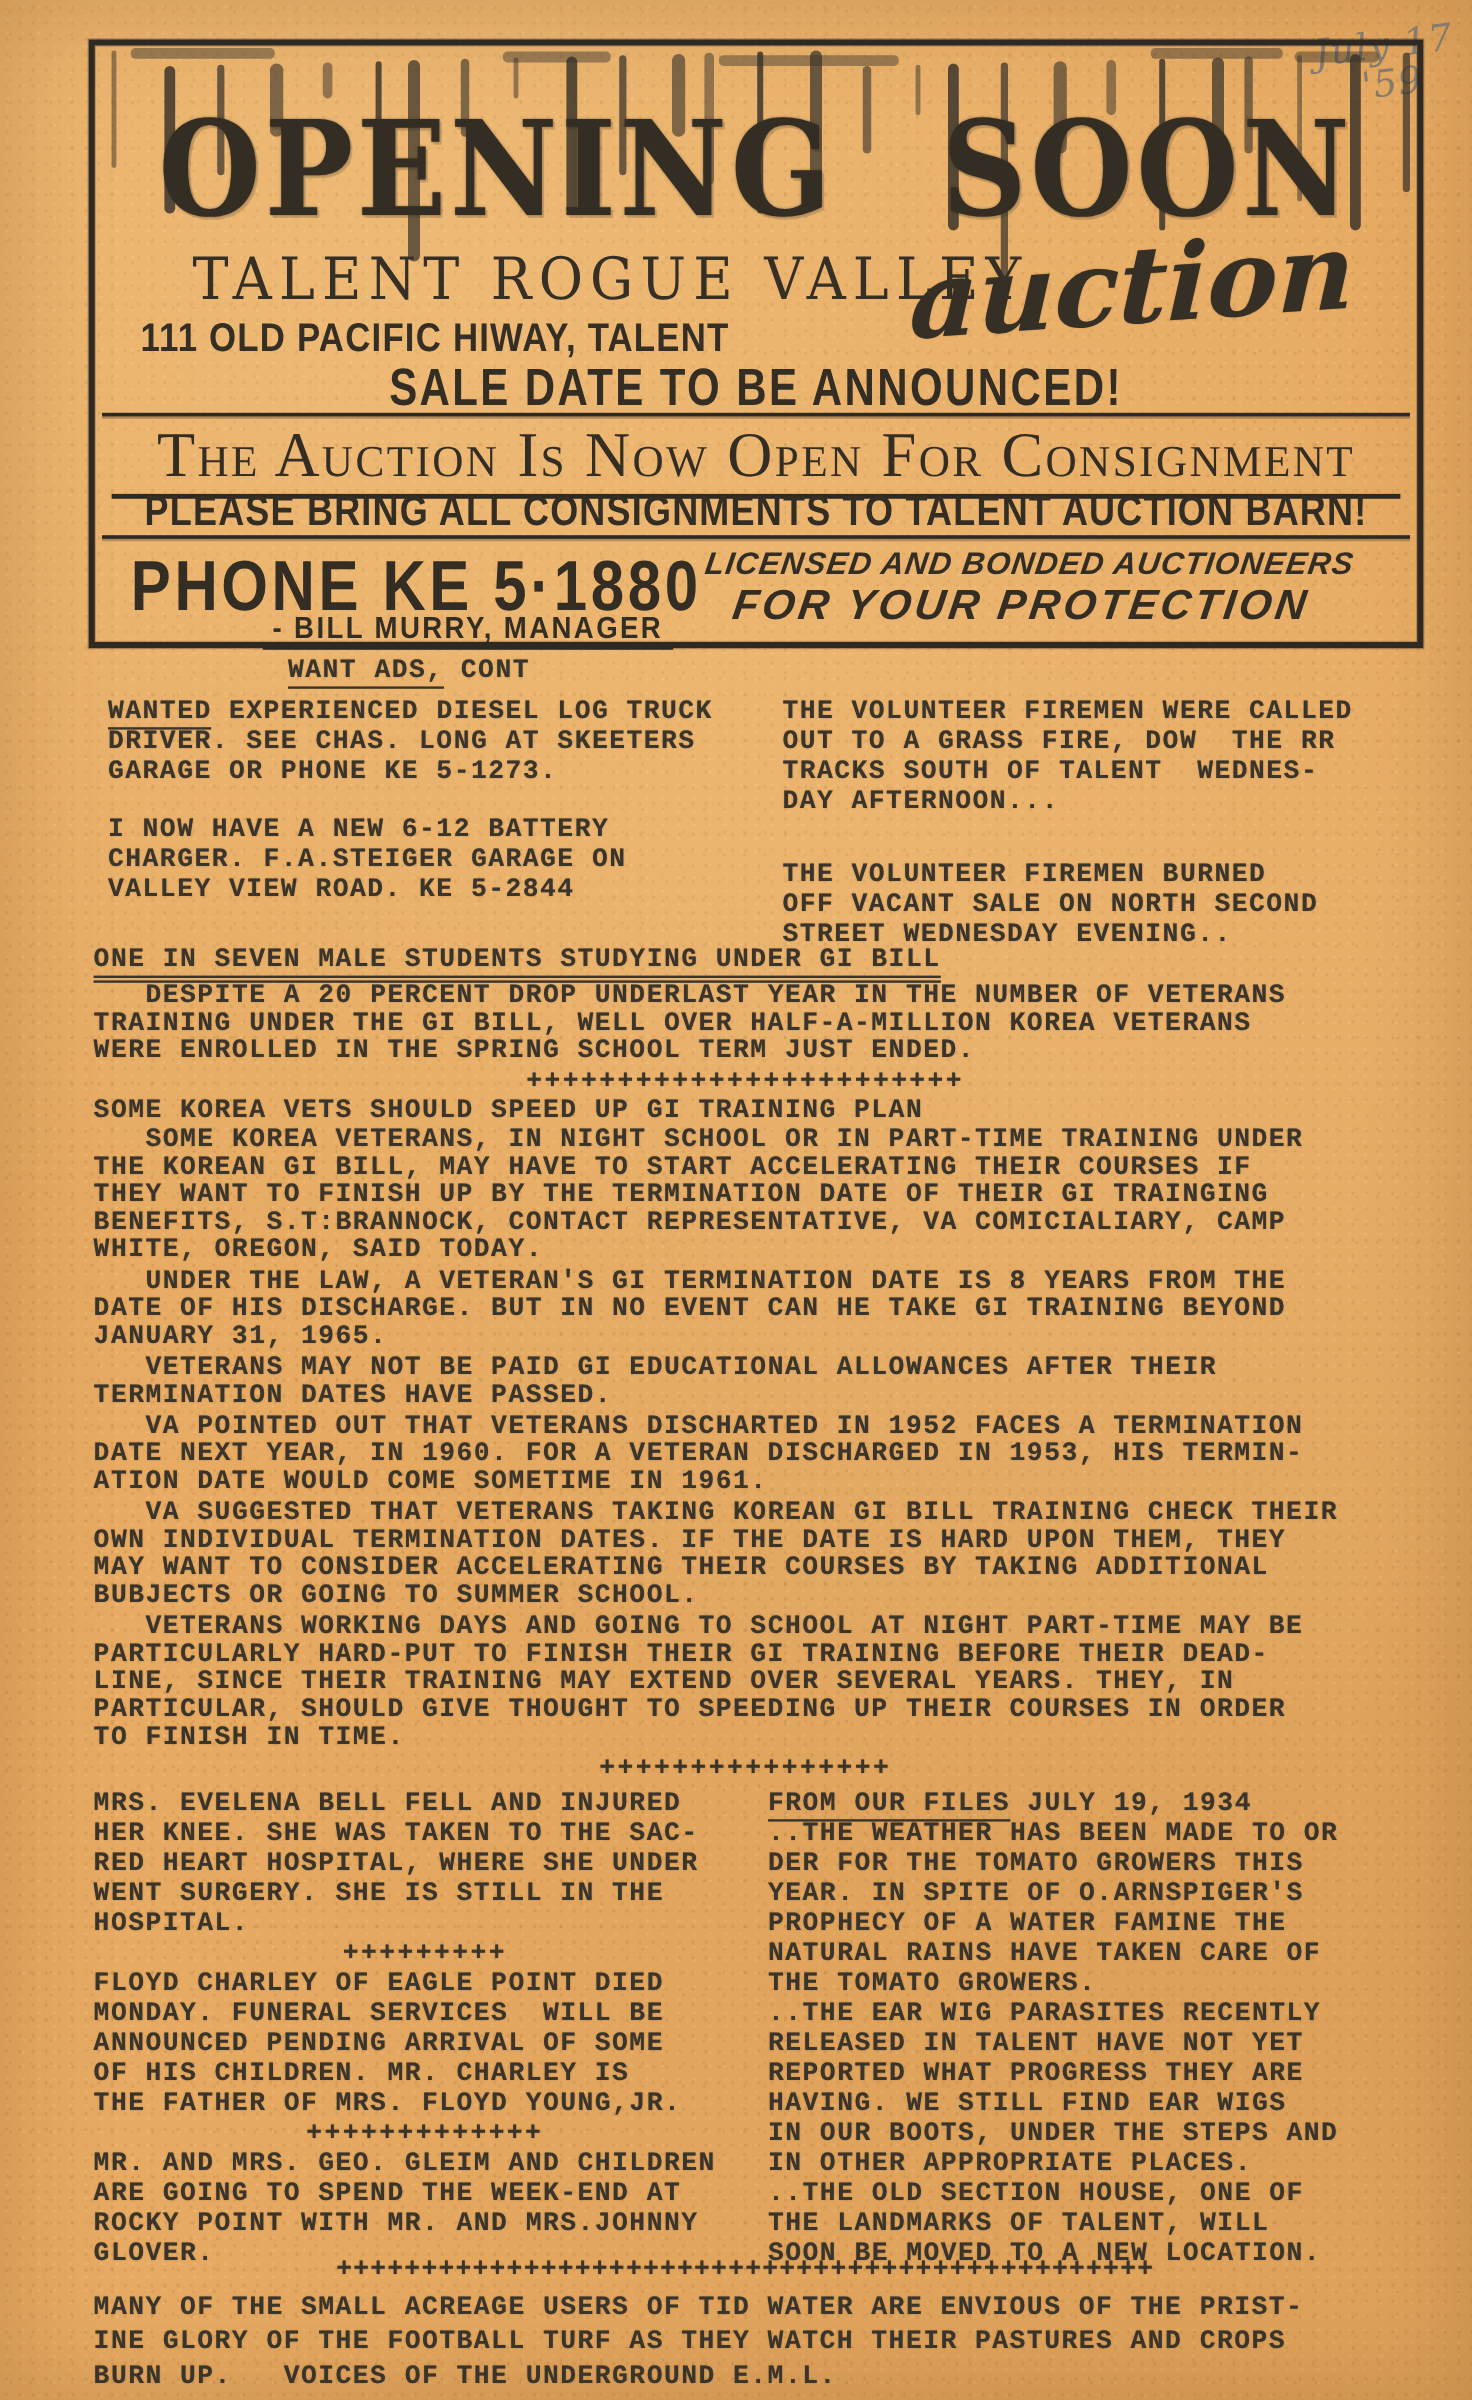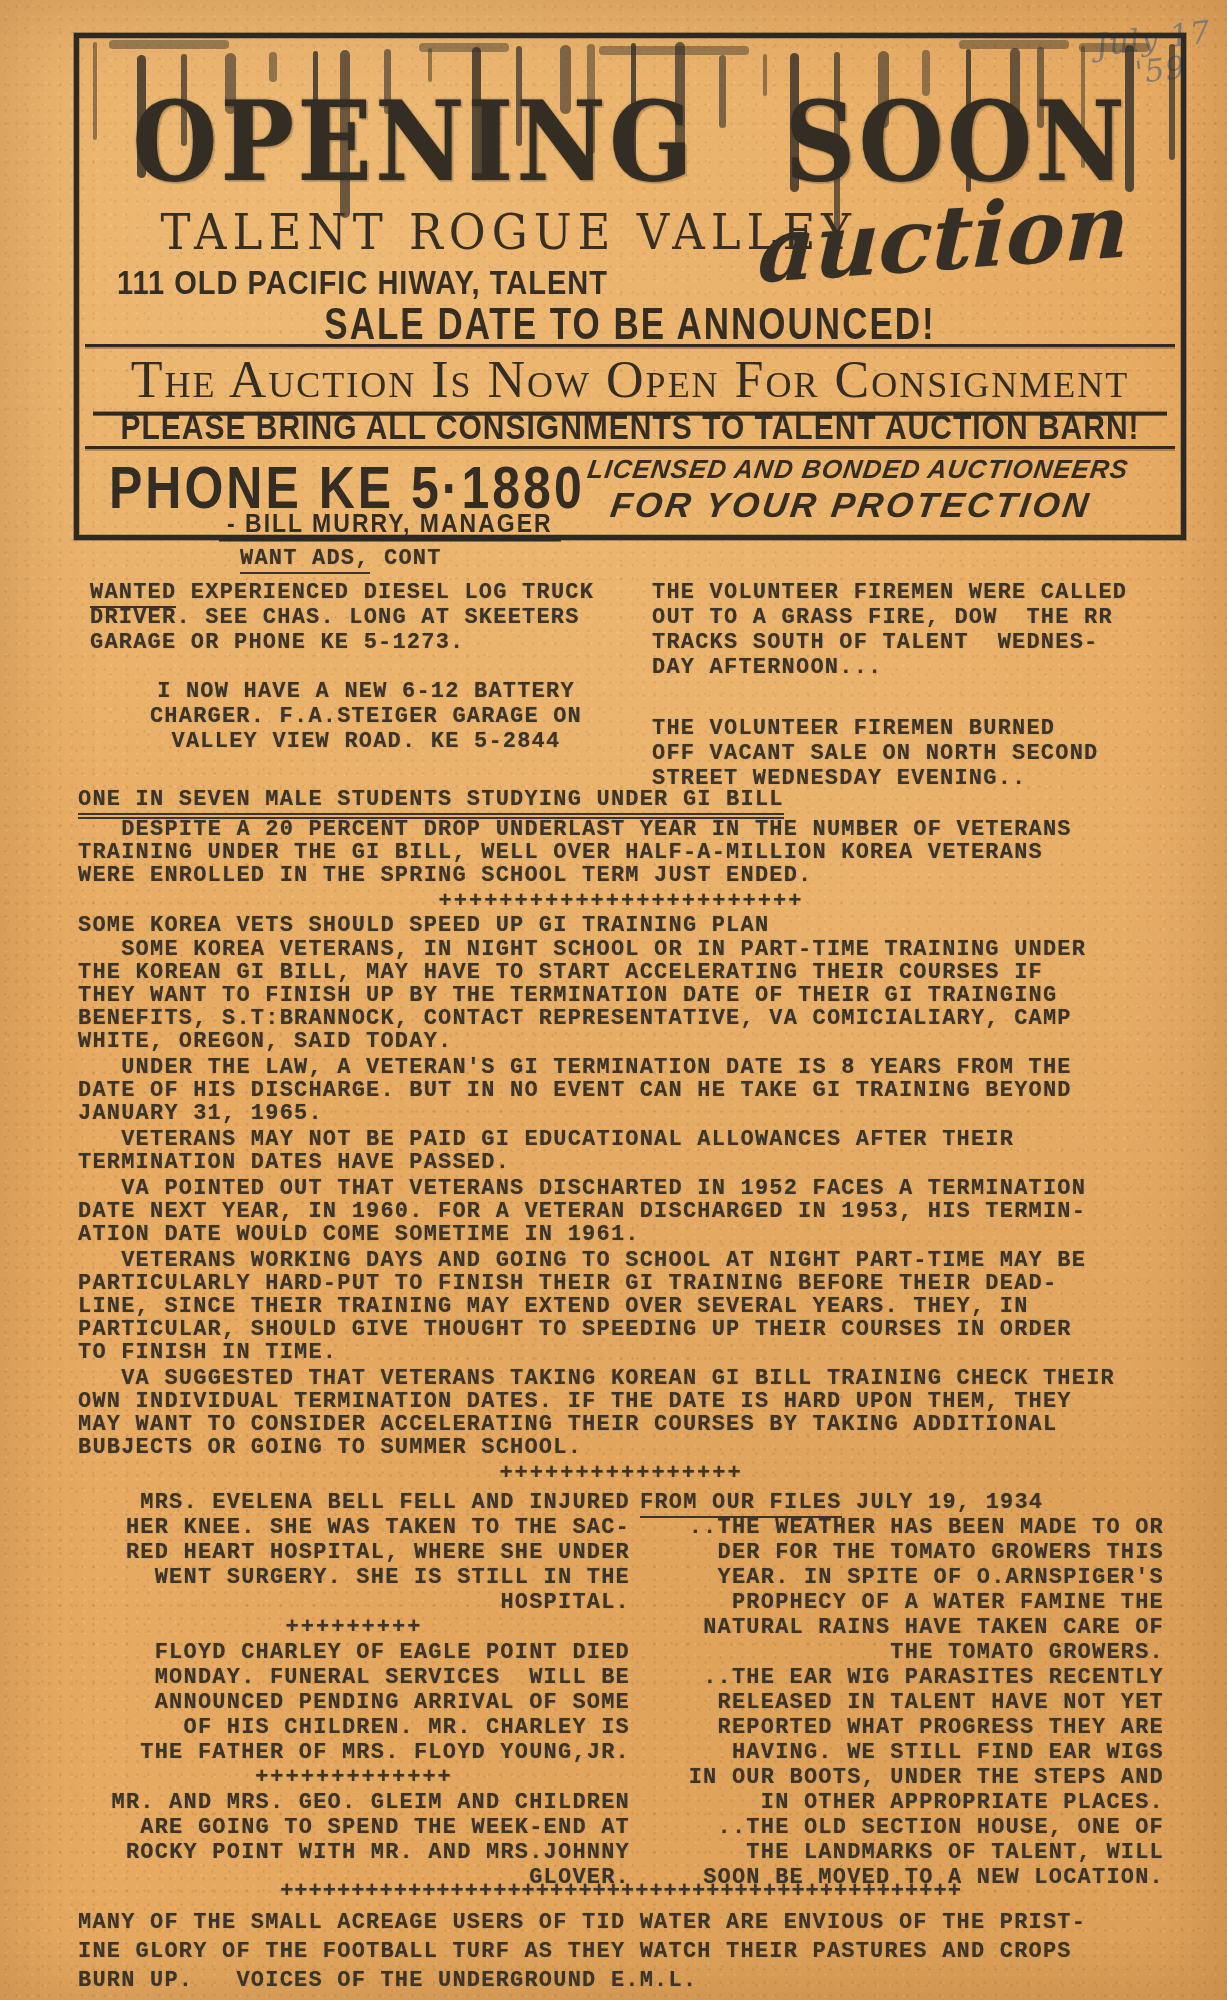--- a/index.html
+++ b/index.html
@@ -111,31 +111,31 @@
     font-size:22px; line-height:25px; letter-spacing:1.2px;
     color:#3a342a; margin:0;
     text-shadow:0 0 1px rgba(58,52,42,.5);
   }
   .pre { white-space:pre-wrap; }
   .u  { border-bottom:2.5px solid currentColor; padding-bottom:1px; }
   .uu { border-bottom:6px double currentColor; padding-bottom:1px;text-align:right; }
   .cols { display:grid; grid-template-columns:552px 1fr; column-gap:10px; }
   .want { top:546px;margin-left:12px; }
   .wa-head { margin-left:150px; margin-bottom:9px; }
-  .want .ad2 { margin-top:24px;text-align:center; }
+  .want .ad2 { margin-top:24px; }
   .want .col-right { padding-top:34px; }
   .want .gap { margin-top:36px; }
   .gi { top:788px; }
   .gi .tw { line-height:23px; }
   .gi p { margin:0 0 3px 0; }
   .gi-head { margin-bottom:7px; }
   .divider { text-align:center; letter-spacing:2px; margin:1px 0; }
   .subhead { margin-bottom:1px; }
   .lower { top:1490px; }
-  .lower p { margin:0;text-align:right; }
+  .lower p { margin:0; }
   .lower .divider { margin:0; }
   .footer-sec { top:1876px; }
   .footer-sec .tw { line-height:29px; }
   .footer-sec .divider { margin-bottom:2px; letter-spacing:1px; }
 </style>
 </head>
 <body>
 
 <div class="page">
 
@@ -232,29 +232,29 @@
 BENEFITS, S.T:BRANNOCK, CONTACT REPRESENTATIVE, VA COMICIALIARY, CAMP
 WHITE, OREGON, SAID TODAY.</p>
     <p class="tw pre">   UNDER THE LAW, A VETERAN'S GI TERMINATION DATE IS 8 YEARS FROM THE
 DATE OF HIS DISCHARGE. BUT IN NO EVENT CAN HE TAKE GI TRAINING BEYOND
 JANUARY 31, 1965.</p>
     <p class="tw pre">   VETERANS MAY NOT BE PAID GI EDUCATIONAL ALLOWANCES AFTER THEIR
 TERMINATION DATES HAVE PASSED.</p>
     <p class="tw pre">   VA POINTED OUT THAT VETERANS DISCHARTED IN 1952 FACES A TERMINATION
 DATE NEXT YEAR, IN 1960. FOR A VETERAN DISCHARGED IN 1953, HIS TERMIN-
 ATION DATE WOULD COME SOMETIME IN 1961.</p>
+    <p class="tw pre">   VA SUGGESTED THAT VETERANS TAKING KOREAN GI BILL TRAINING CHECK THEIR
+OWN INDIVIDUAL TERMINATION DATES. IF THE DATE IS HARD UPON THEM, THEY
+MAY WANT TO CONSIDER ACCELERATING THEIR COURSES BY TAKING ADDITIONAL
+BUBJECTS OR GOING TO SUMMER SCHOOL.</p>
     <p class="tw pre">   VETERANS WORKING DAYS AND GOING TO SCHOOL AT NIGHT PART-TIME MAY BE
 PARTICULARLY HARD-PUT TO FINISH THEIR GI TRAINING BEFORE THEIR DEAD-
 LINE, SINCE THEIR TRAINING MAY EXTEND OVER SEVERAL YEARS. THEY, IN
 PARTICULAR, SHOULD GIVE THOUGHT TO SPEEDING UP THEIR COURSES IN ORDER
 TO FINISH IN TIME.</p>
-    <p class="tw pre">   VA SUGGESTED THAT VETERANS TAKING KOREAN GI BILL TRAINING CHECK THEIR
-OWN INDIVIDUAL TERMINATION DATES. IF THE DATE IS HARD UPON THEM, THEY
-MAY WANT TO CONSIDER ACCELERATING THEIR COURSES BY TAKING ADDITIONAL
-BUBJECTS OR GOING TO SUMMER SCHOOL.</p>
     <div class="tw divider">++++++++++++++++</div>
   </div>
 
   <div class="sec lower cols">
     <div class="col-left">
       <p class="tw pre">MRS. EVELENA BELL FELL AND INJURED
 HER KNEE. SHE WAS TAKEN TO THE SAC-
 RED HEART HOSPITAL, WHERE SHE UNDER
 WENT SURGERY. SHE IS STILL IN THE
 HOSPITAL.</p>

